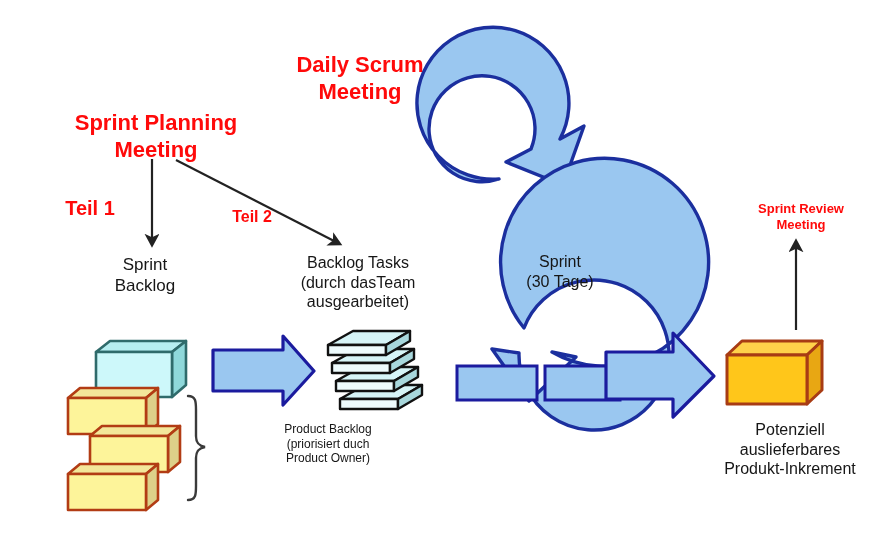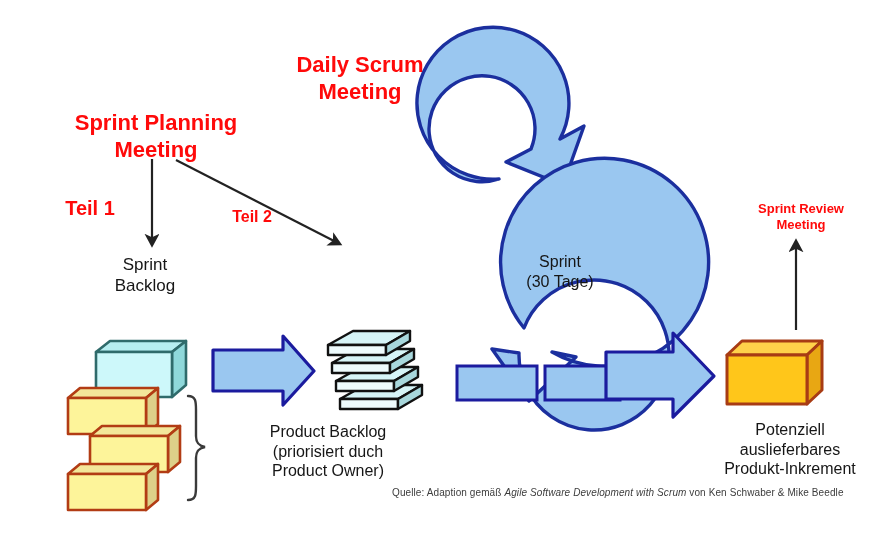--- a/index.html
+++ b/index.html
@@ -179,30 +179,30 @@
 
   <div class="lbl lbl-red" style="left:275px; top:52px; width:170px; font-size:22px;">Daily Scrum
 Meeting</div>
 
   <div class="lbl lbl-red" style="left:718px; top:201px; width:166px; font-size:13px;">Sprint Review
 Meeting</div>
 
   <div class="lbl lbl-black" style="left:85px; top:255px; width:120px; font-size:17px;">Sprint
 Backlog</div>
 
-
-  <div class="lbl lbl-black" style="left:236px; top:422px; width:184px; font-size:16px;">Product Backlog
+  <div class="lbl lbl-black" style="left:268px; top:253px; width:180px; font-size:16px;">Backlog Tasks
+(durch dasTeam
+ausgearbeitet)</div>
+
+  <div class="lbl lbl-black" style="left:236px; top:422px; width:184px; font-size:12px;">Product Backlog
 (priorisiert duch
 Product Owner)</div>
 
 
   <div class="lbl lbl-black" style="left:500px; top:252px; width:120px; font-size:16px;">Sprint
 (30 Tage)</div>
 
   <div class="lbl lbl-black" style="left:690px; top:420px; width:200px; font-size:16px;">Potenziell
 auslieferbares
 Produkt-Inkrement</div>
 
-  <div class="src-note" style="left:392px; top:487px;">
-    <span>Quelle: Adaption gemäß </span><i>Agile Software Development with Scrum</i><span> von Ken Schwaber &amp; Mike Beedle</span>
-  </div>
 
 </div>
 
 </body></html>

